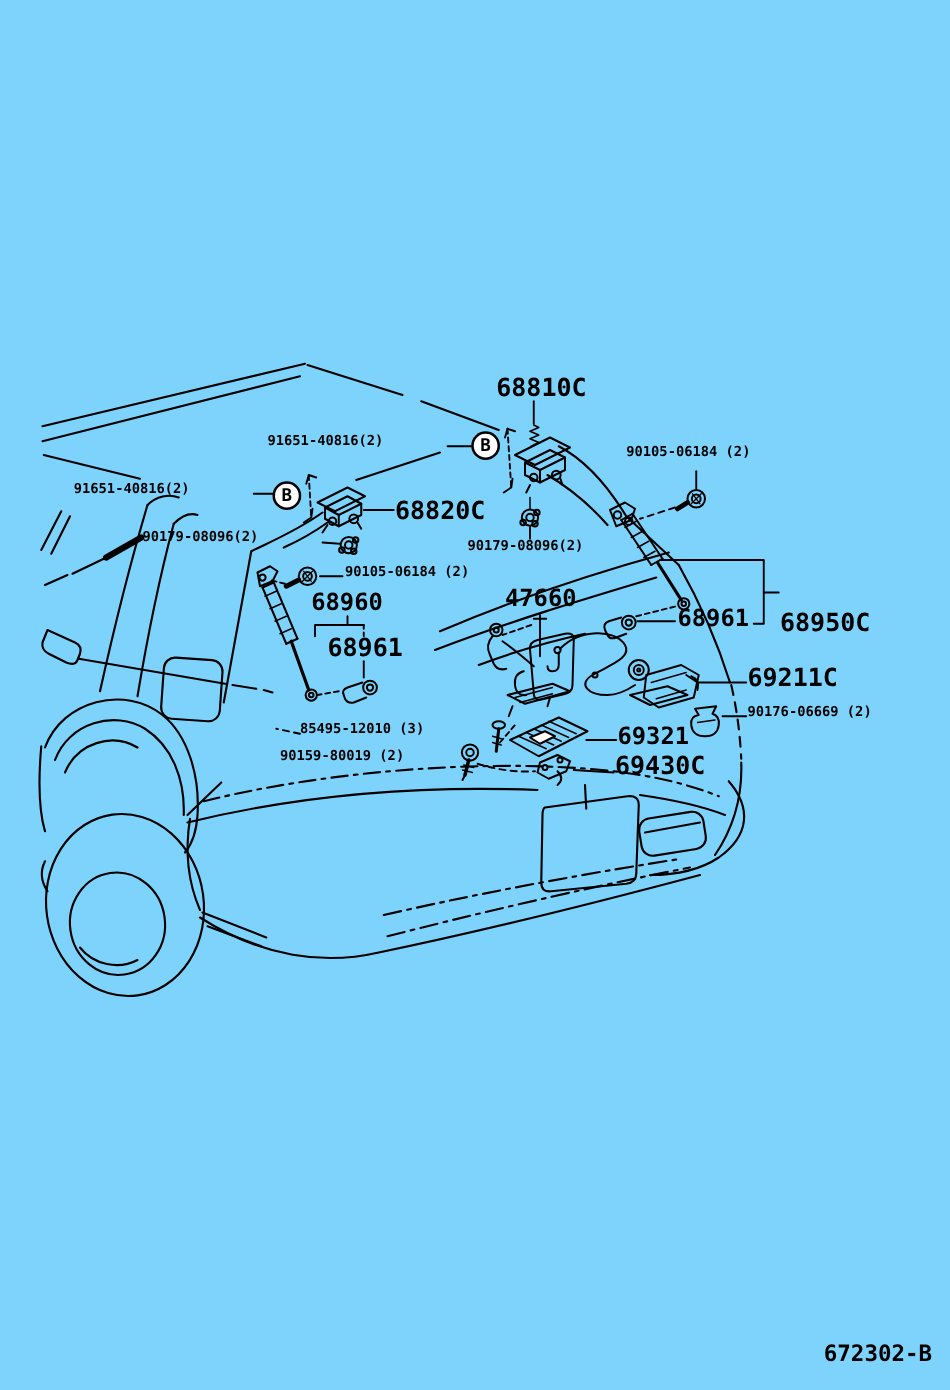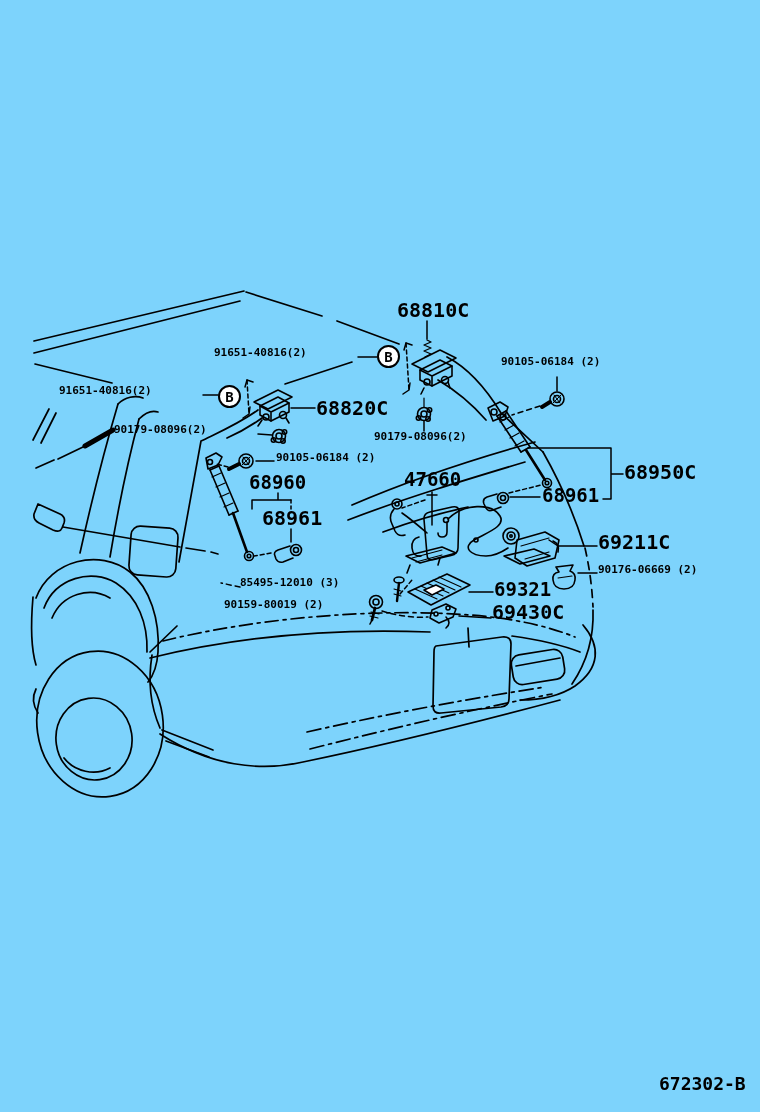--- a/index.html
+++ b/index.html
@@ -280,21 +280,21 @@
     </g>
   </svg>
 
   <div class="part-label fs20" style="left:397px;top:300px">68810C</div>
   <div class="part-label fs17" style="left:214px;top:347px">91651-40816(2)</div>
   <div class="part-label fs17" style="left:59px;top:385px">91651-40816(2)</div>
   <div class="part-label fs17" style="left:114px;top:424px">90179-08096(2)</div>
   <div class="part-label fs20" style="left:316px;top:398px">68820C</div>
   <div class="part-label fs17" style="left:374px;top:431px">90179-08096(2)</div>
   <div class="part-label fs17" style="left:501px;top:356px">90105-06184 (2)</div>
-  <div class="part-label fs20" style="left:624px;top:462px">68950C</div>
+  <div class="part-label fs20" style="left:624px;top:488px">68950C</div>
   <div class="part-label fs19" style="left:542px;top:486px">68961</div>
   <div class="part-label fs19" style="left:404px;top:470px">47660</div>
   <div class="part-label fs19" style="left:249px;top:473px">68960</div>
   <div class="part-label fs17" style="left:276px;top:452px">90105-06184 (2)</div>
   <div class="part-label fs20" style="left:262px;top:508px">68961</div>
   <div class="part-label fs20" style="left:598px;top:532px">69211C</div>
   <div class="part-label fs17" style="left:598px;top:564px">90176-06669 (2)</div>
   <div class="part-label fs19" style="left:494px;top:580px">69321</div>
   <div class="part-label fs20" style="left:492px;top:602px">69430C</div>
   <div class="part-label fs17" style="left:240px;top:577px">85495-12010 (3)</div>

